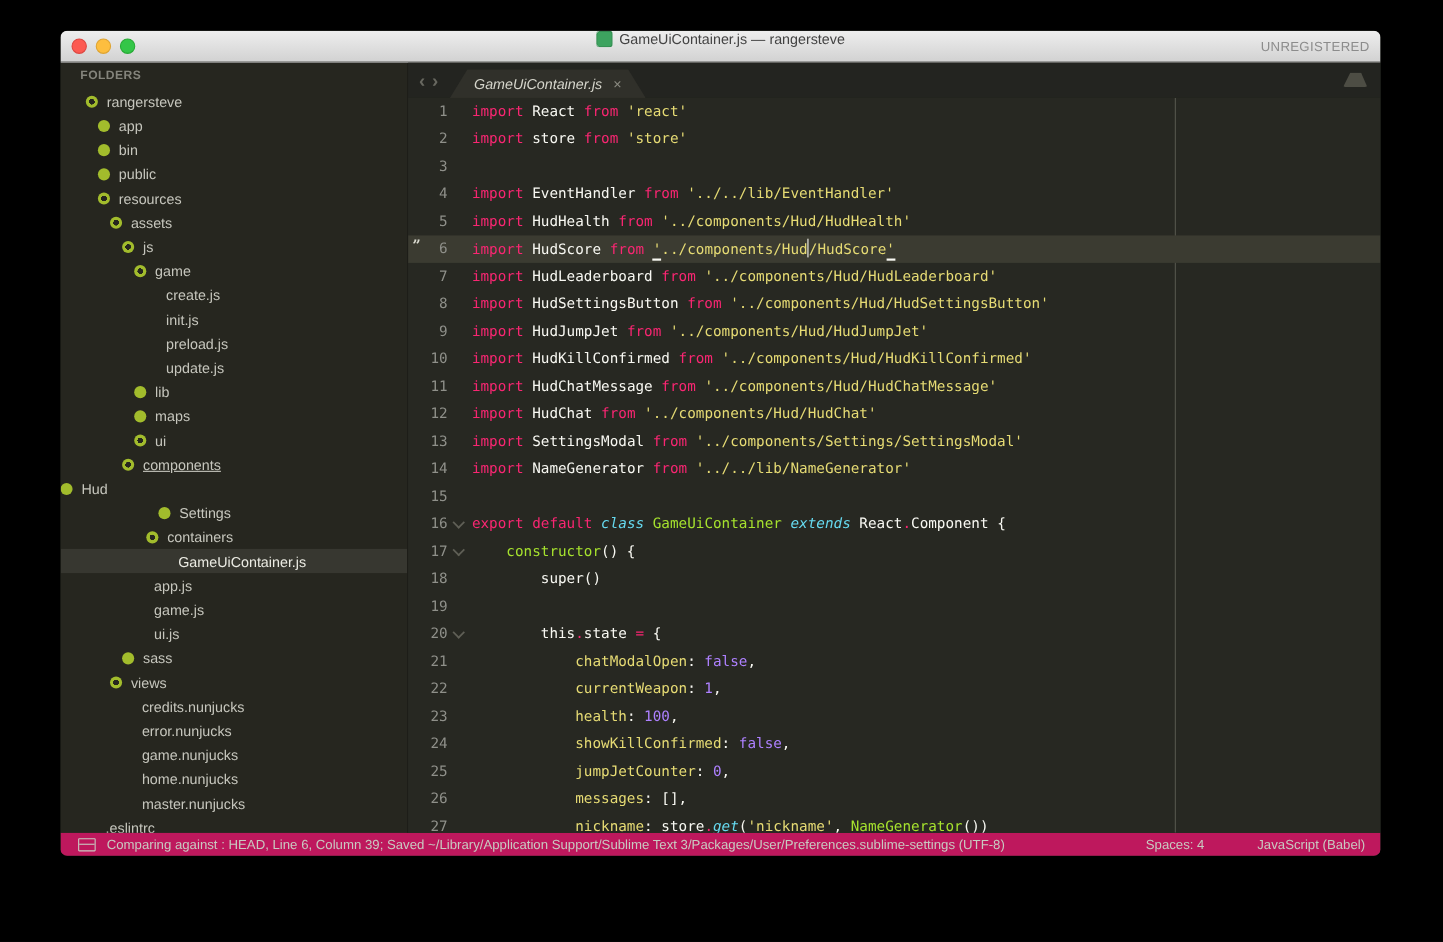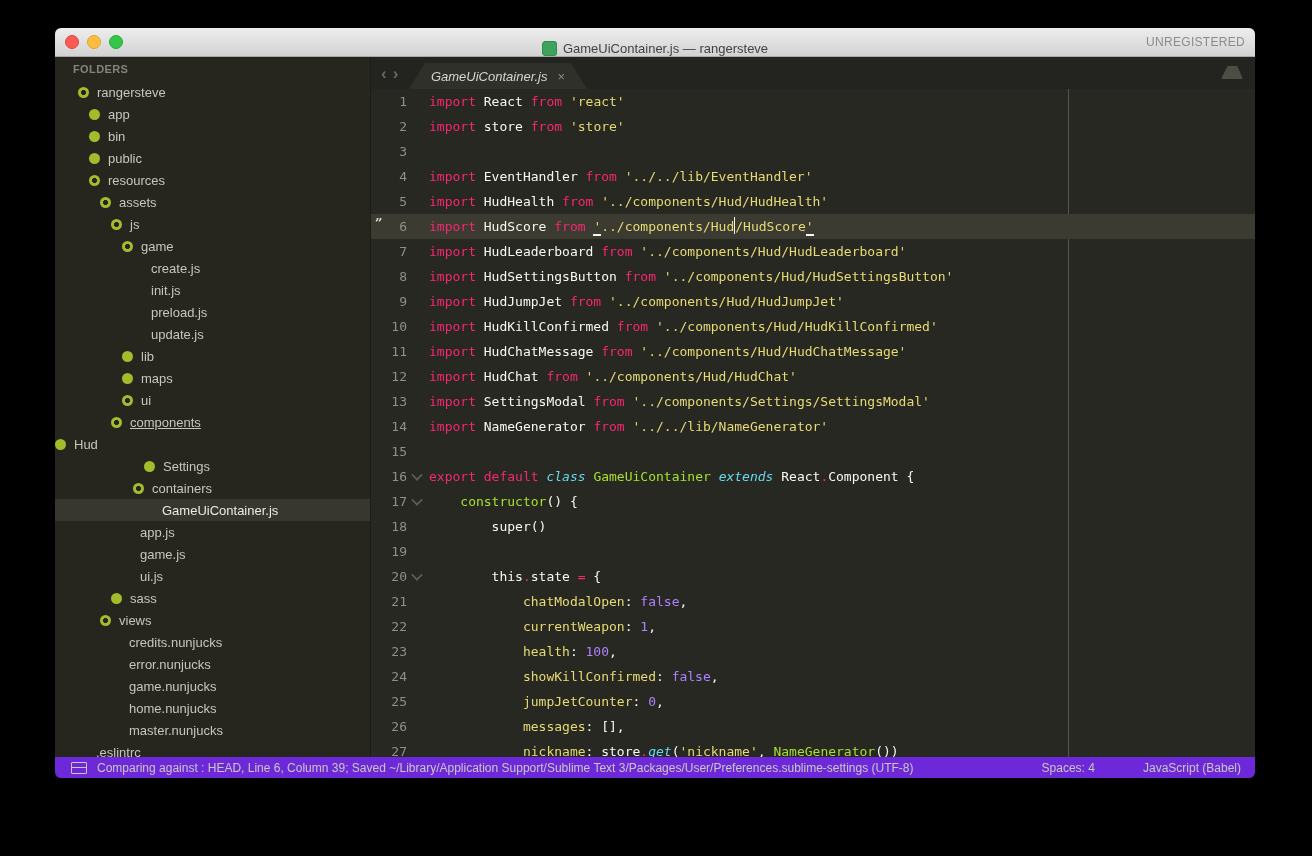--- a/index.html
+++ b/index.html
@@ -1,21 +1,21 @@
 <!DOCTYPE html>
 <html><head>
 <meta charset="utf-8">
 <style>
   html,body{margin:0;padding:0;background:#000;width:1312px;height:856px;overflow:hidden;
     font-family:"Liberation Sans","DejaVu Sans",sans-serif;-webkit-font-smoothing:antialiased;}
   .window{position:absolute;left:55px;top:28px;width:1200px;height:750px;border-radius:6px;
     overflow:hidden;box-shadow:0 18px 60px rgba(0,0,0,.65);background:#272822;}
   
   .titlebar{position:relative;height:28px;background:linear-gradient(#eeeeee,#d2d2d2);
-    border-bottom:1px solid #a8a8a8;display:flex;align-items:flex-end;}
+    border-bottom:1px solid #a8a8a8;display:flex;align-items:flex-start;}
   .traffic{position:absolute;left:10px;top:0;height:28px;display:flex;align-items:center;gap:8px;}
   .dot{width:12px;height:12px;border-radius:50%;}
   .dot.red{background:#fc5a52;border:1px solid #dd4741;}
   .dot.yellow{background:#fdbe3f;border:1px solid #dea432;}
   .dot.green{background:#34c648;border:1px solid #27aa35;}
   .title-center{margin:0 auto;display:flex;align-items:center;gap:6px;font-size:13px;color:#434343;}
   .doc-icon{width:15px;height:15px;border-radius:3px;background:#3da35f;
     background-image:linear-gradient(135deg,rgba(255,255,255,.45) 2px,transparent 2px),
       linear-gradient(45deg,rgba(255,255,255,.35) 2px,transparent 2px);box-shadow:inset 0 0 0 1px rgba(0,0,0,.15);}
   .unregistered{position:absolute;right:10px;top:0;height:28px;display:flex;align-items:center;
@@ -53,21 +53,21 @@
   .tk-k{color:#f92672;}          
   .tk-w{color:#f8f8f2;}          
   .tk-s{color:#e6db74;}          
   .tk-n{color:#ae81ff;}          
   .tk-c{color:#66d9ef;font-style:italic;}  
   .tk-f{color:#a6e22e;}          
   .tk-p{color:#f92672;}          
   .ul{display:inline-block;border-bottom:2px solid #f8f8f2;line-height:15px;}
   .cursor{display:inline-block;width:0;height:17px;border-left:1px solid #f8f8f2;vertical-align:-3px;}
   
-  .statusbar{height:22px;background:#6d28d9;display:flex;align-items:center;font-size:12px;
+  .statusbar{height:22px;background:#be185d;display:flex;align-items:center;font-size:12px;
     color:#c9c9c1;padding:0 8px;flex:none;}
   .panel-icon{width:14px;height:10px;border:1px solid #c9c9c1;border-radius:1px;margin:0 10px 0 8px;
     position:relative;flex:none;}
   .panel-icon::after{content:"";position:absolute;left:0;right:0;top:4px;height:1px;background:#c9c9c1;}
   .sb-left{white-space:nowrap;overflow:hidden;flex:1;}
   .sb-right{display:flex;gap:48px;margin-right:6px;white-space:nowrap;}
 </style>
 </head>
 <body>
 

